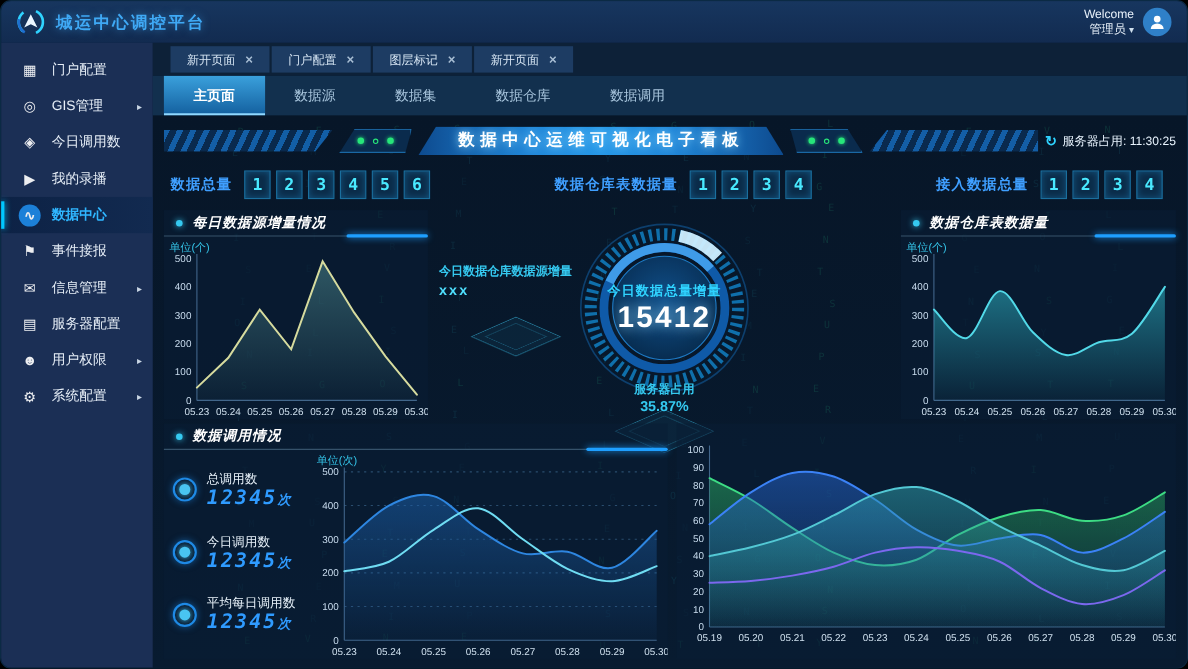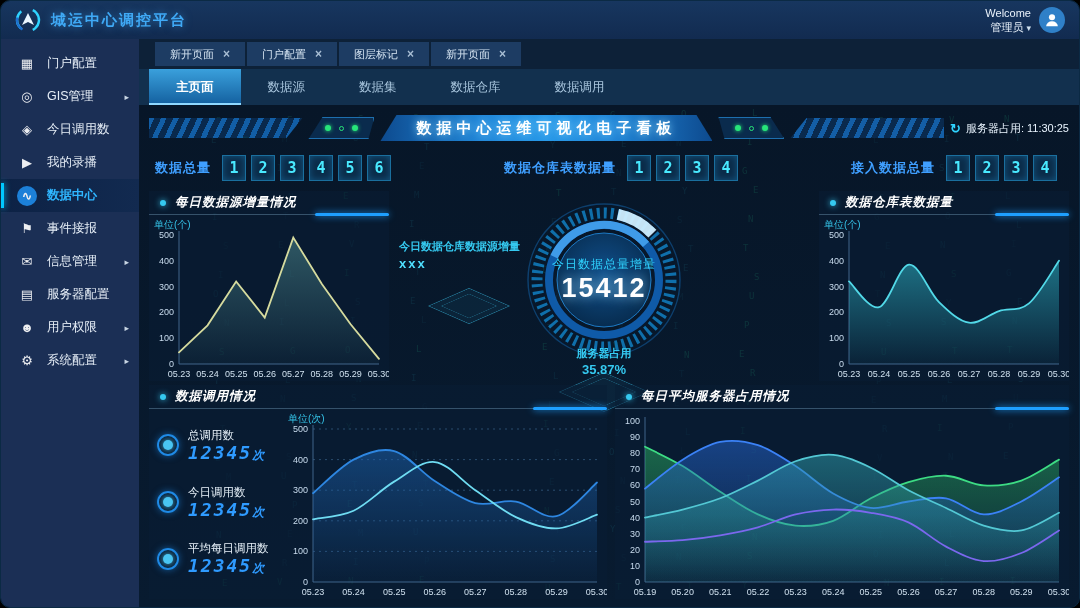--- a/index.html
+++ b/index.html
@@ -80,21 +80,21 @@
   .chart-area .unit { position:absolute; top:3px; left:5px; color:#35c4e8; font-size:10px; z-index:2; }
   .chart-area svg { position:absolute; inset:0; width:100%; height:100%; }
   .p-left { width:240px; flex:none; }
   .p-right { width:250px; flex:none; }
 
   
   .gauge { flex:1; position:relative; }
   .g-ring, .g-center { position:absolute; left:50%; top:47%; transform:translate(-50%,-50%); }
   .g-ring { width:158px; height:158px; }
   .g-center { text-align:center; }
-  .g-center .lbl { color:#2fd3ff; font-size:12px; font-weight:normal; letter-spacing:1px; }
+  .g-center .lbl { color:#2fd3ff; font-size:12px; font-weight:bold; letter-spacing:1px; }
   .g-center .val { color:#fff; font-size:27px; font-weight:bold; letter-spacing:2px; text-shadow:0 0 12px rgba(150,220,255,.9); }
   .g-side { position:absolute; width:140px; text-align:left; color:#35c9f0; font-weight:bold; }
   .g-side .glbl { font-size:11px; }
   .g-side .gval { font-size:13px; margin-top:2px; letter-spacing:2px; color:#4fe0ff; }
   .g-left { left:2px; top:48px; }
   .g-right { right:0; top:46px; }
   .g-server { position:absolute; left:50%; transform:translateX(-50%); bottom:4px; text-align:center; color:#35c9f0; font-weight:bold; width:120px; }
   .g-server .glbl { font-size:11px; }
   .g-server .gval { font-size:13px; margin-top:1px; }
   .pdiamond { position:absolute; left:50%; width:58px; height:58px; margin-left:-29px;
@@ -657,24 +657,20 @@
                     <text x="314" y="186" text-anchor="middle" font-size="9" fill="#cfe0ee" font-family="&quot;Liberation Sans&quot;,sans-serif">05.30</text>
                     <path d="M30,84.26C36.76190476190476,78.65 57.047619047619044,57.63799999999999 70.57142857142857,50.599999999999994C84.09523809523809,43.562 97.61904761904762,38.462 111.14285714285714,42.032000000000004C124.66666666666666,45.602000000000004 138.1904761904762,63.349999999999994 151.71428571428572,72.02C165.23809523809524,80.69 178.76190476190476,90.63499999999999 192.28571428571428,94.05199999999999C205.8095238095238,97.469 219.33333333333334,90.329 232.85714285714286,92.52199999999999C246.38095238095238,94.71499999999999 259.9047619047619,110.37200000000001 273.42857142857144,107.21000000000001C286.95238095238096,104.048 307.23809523809524,79.16 314,73.55 L314,173 L30,173 Z" fill="url(#g2_0)" stroke="none"></path>
                     <path d="M30,84.26C36.76190476190476,78.65 57.047619047619044,57.63799999999999 70.57142857142857,50.599999999999994C84.09523809523809,43.562 97.61904761904762,38.462 111.14285714285714,42.032000000000004C124.66666666666666,45.602000000000004 138.1904761904762,63.349999999999994 151.71428571428572,72.02C165.23809523809524,80.69 178.76190476190476,90.63499999999999 192.28571428571428,94.05199999999999C205.8095238095238,97.469 219.33333333333334,90.329 232.85714285714286,92.52199999999999C246.38095238095238,94.71499999999999 259.9047619047619,110.37200000000001 273.42857142857144,107.21000000000001C286.95238095238096,104.048 307.23809523809524,79.16 314,73.55" fill="none" stroke="#2e86e0" stroke-width="1.8" stroke-linecap="round"></path>
                     <path d="M30,110.27000000000001C36.76190476190476,108.84200000000001 57.047619047619044,107.975 70.57142857142857,101.702C84.09523809523809,95.429 97.61904761904762,80.741 111.14285714285714,72.632C124.66666666666666,64.52300000000001 138.1904761904762,51.62 151.71428571428572,53.047999999999995C165.23809523809524,54.47599999999999 178.76190476190476,72.02 192.28571428571428,81.2C205.8095238095238,90.38000000000001 219.33333333333334,101.75300000000001 232.85714285714286,108.12800000000001C246.38095238095238,114.50300000000001 259.9047619047619,119.858 273.42857142857144,119.45C286.95238095238096,119.042 307.23809523809524,107.97500000000001 314,105.68" fill="none" stroke="#6fdcf2" stroke-width="1.8" stroke-linecap="round"></path>
                   </svg>
               </div>
             </div>
           </div>
 
           <div class="panel p-server">
-            <div class="panel-header">
-              <span class="bullet"></span>
-              <span>每日平均服务器占用情况</span>
-            </div>
             <div class="chart-area">
               <svg viewBox="0 0 454 190">
                   <defs>
                     <linearGradient id="g3_0" x1="0" y1="0" x2="0" y2="1">
                       <stop offset="0%" stop-color="#2aa55f" stop-opacity="0.55"></stop>
                       <stop offset="100%" stop-color="#2aa55f" stop-opacity="0.05"></stop>
                     </linearGradient>
                     <linearGradient id="g3_1" x1="0" y1="0" x2="0" y2="1">
                       <stop offset="0%" stop-color="#2563c8" stop-opacity="0.55"></stop>
                       <stop offset="100%" stop-color="#2563c8" stop-opacity="0.05"></stop>

